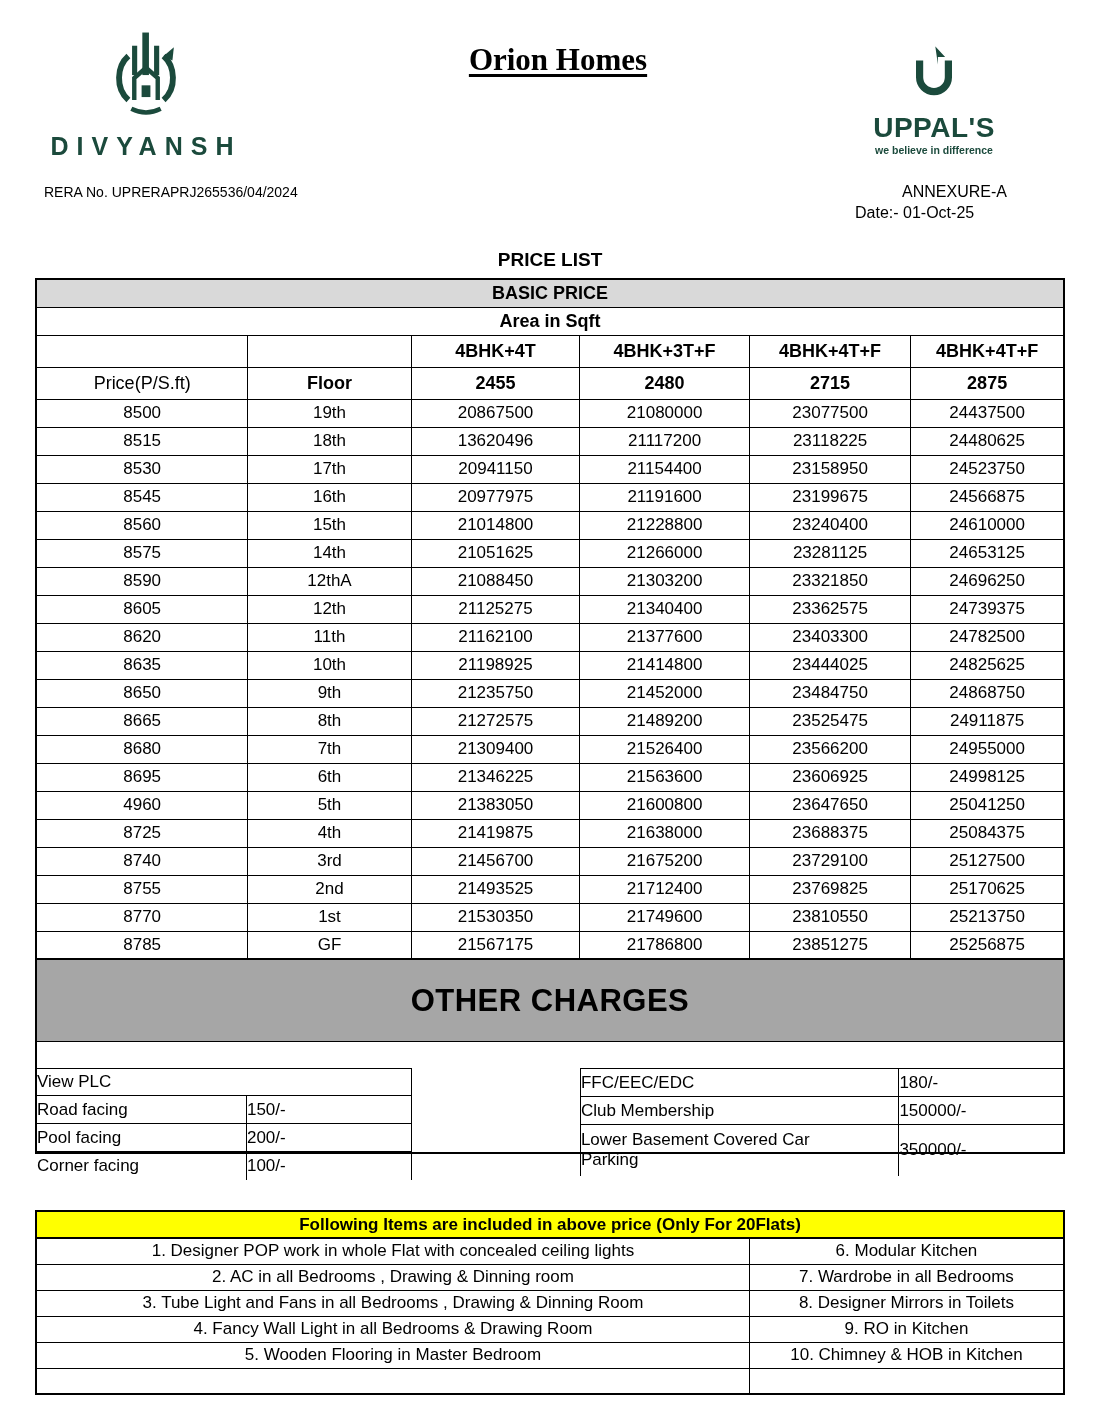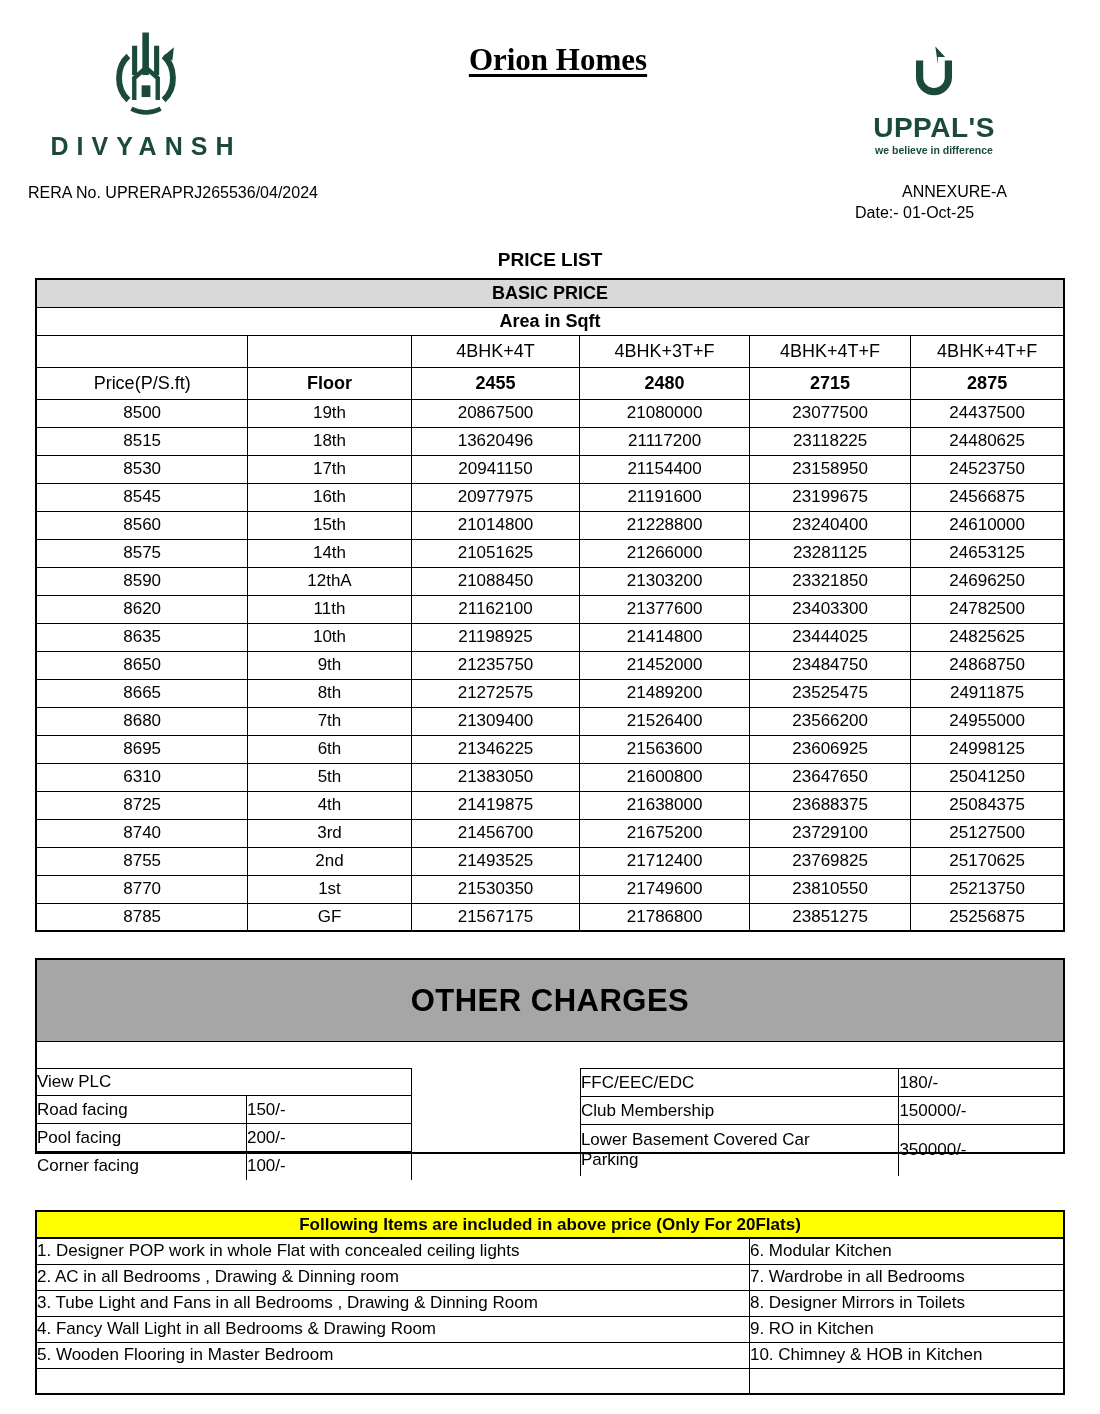--- a/index.html
+++ b/index.html
@@ -10,32 +10,32 @@
 
   
   .brand-left { position:absolute; left:40px; top:26px; width:212px; text-align:center; }
   .brand-left .logo-name { color:var(--green); font-weight:bold; font-size:25px; letter-spacing:8px; margin-top:2px; }
   .doc-title { position:absolute; left:0; right:0; top:42px; text-align:center;
                font-family:"Liberation Serif", serif; font-size:31px; font-weight:bold;
                text-decoration:underline; text-underline-offset:4px;margin-left:16px; }
   .brand-right { position:absolute; left:856px; top:42px; width:156px; text-align:center; }
   .brand-right .logo-name { color:var(--green); font-weight:bold; font-size:28px; letter-spacing:0.5px; margin-top:2px; }
   .brand-right .tagline { color:var(--green); font-weight:bold; font-size:10.5px; margin-top:0; }
-  .rera { position:absolute; left:28px; top:184px; font-size:16px; }
+  .rera { position:absolute; left:44px; top:184px; font-size:14px; }
   .annexure { position:absolute; left:902px; top:183px; font-size:16px; }
   .dateline { position:absolute; left:855px; top:204px; font-size:16px; }
 
   
   .pl-title { position:absolute; left:0; right:0; top:249px; text-align:center; font-size:19px; font-weight:bold; }
   table.price { position:absolute; left:35px; top:278px; width:1030px; border-collapse:collapse;
                 table-layout:fixed; border:2.5px solid #000; }
   table.price td { border:1.5px solid #000; text-align:center; vertical-align:middle; font-size:17px; }
   tr.banner-row td { background:var(--banner-grey); font-weight:bold; font-size:18px; height:28px; }
   tr.sub-banner-row td { font-weight:bold; font-size:18px; height:28px; }
-  tr.unit-row td { font-weight:normal; font-size:18px; height:32px; }
+  tr.unit-row td { font-weight:bold; font-size:18px; height:32px; }
   tr.colhdr-row td { font-weight:bold; font-size:18px; height:32px;margin-left:36px; }
   tr.colhdr-row td:first-child { font-weight:normal; }
   tr.data-row td { height:28px; }
 
   
   .other { position:absolute; left:35px; top:958px; width:1030px; height:196px; border:2.5px solid #000; }
   .oc-banner { height:82px; background:var(--charges-grey); border-bottom:1.5px solid #000;
                display:flex; align-items:center; justify-content:center;
                font-size:31px; font-weight:bold; letter-spacing:0.5px; }
   .oc-spacer { height:26px; }
@@ -51,21 +51,21 @@
   table.oc-right { width:485px; }
   table.oc-right td:last-child { border-right:none; }
   table.oc-right tr:last-child td { border-bottom:none; }
   table.oc-right tr { height:28px; }
   table.oc-right tr:last-child { height:51px; }
   table.oc-right td.oc-label { white-space:pre-line; }
 
   
   table.items { position:absolute; left:35px; top:1210px; width:1030px; border-collapse:collapse;
                 table-layout:fixed; border:2.5px solid #000; }
-  table.items td { border:1.5px solid #000; font-size:17px; height:26px; text-align:left;
+  table.items td { border:1.5px solid #000; font-size:17px; height:26px; text-align:center;
                    vertical-align:middle; }
   tr.items-banner td { background:var(--yellow); font-weight:bold; font-size:17px; height:27px;
                        text-align:center; padding-left:0; border-bottom:2px solid #000; }
 
   .logo-svg { display:block; margin:0 auto; }
 </style>
 </head>
 <body>
 
 <div class="page">
@@ -191,20 +191,28 @@
         </tr>
         <tr class="data-row">
           <td>8590</td>
           <td>12thA</td>
           <td>21088450</td>
           <td>21303200</td>
           <td>23321850</td>
           <td>24696250</td>
         </tr>
         <tr class="data-row">
+          <td>8605</td>
+          <td>12th</td>
+          <td>21125275</td>
+          <td>21340400</td>
+          <td>23362575</td>
+          <td>24739375</td>
+        </tr>
+        <tr class="data-row">
           <td>8620</td>
           <td>11th</td>
           <td>21162100</td>
           <td>21377600</td>
           <td>23403300</td>
           <td>24782500</td>
         </tr>
         <tr class="data-row">
           <td>8635</td>
           <td>10th</td>
@@ -239,21 +247,21 @@
         </tr>
         <tr class="data-row">
           <td>8695</td>
           <td>6th</td>
           <td>21346225</td>
           <td>21563600</td>
           <td>23606925</td>
           <td>24998125</td>
         </tr>
         <tr class="data-row">
-          <td>6310</td>
+          <td>4960</td>
           <td>5th</td>
           <td>21383050</td>
           <td>21600800</td>
           <td>23647650</td>
           <td>25041250</td>
         </tr>
         <tr class="data-row">
           <td>8725</td>
           <td>4th</td>
           <td>21419875</td>

